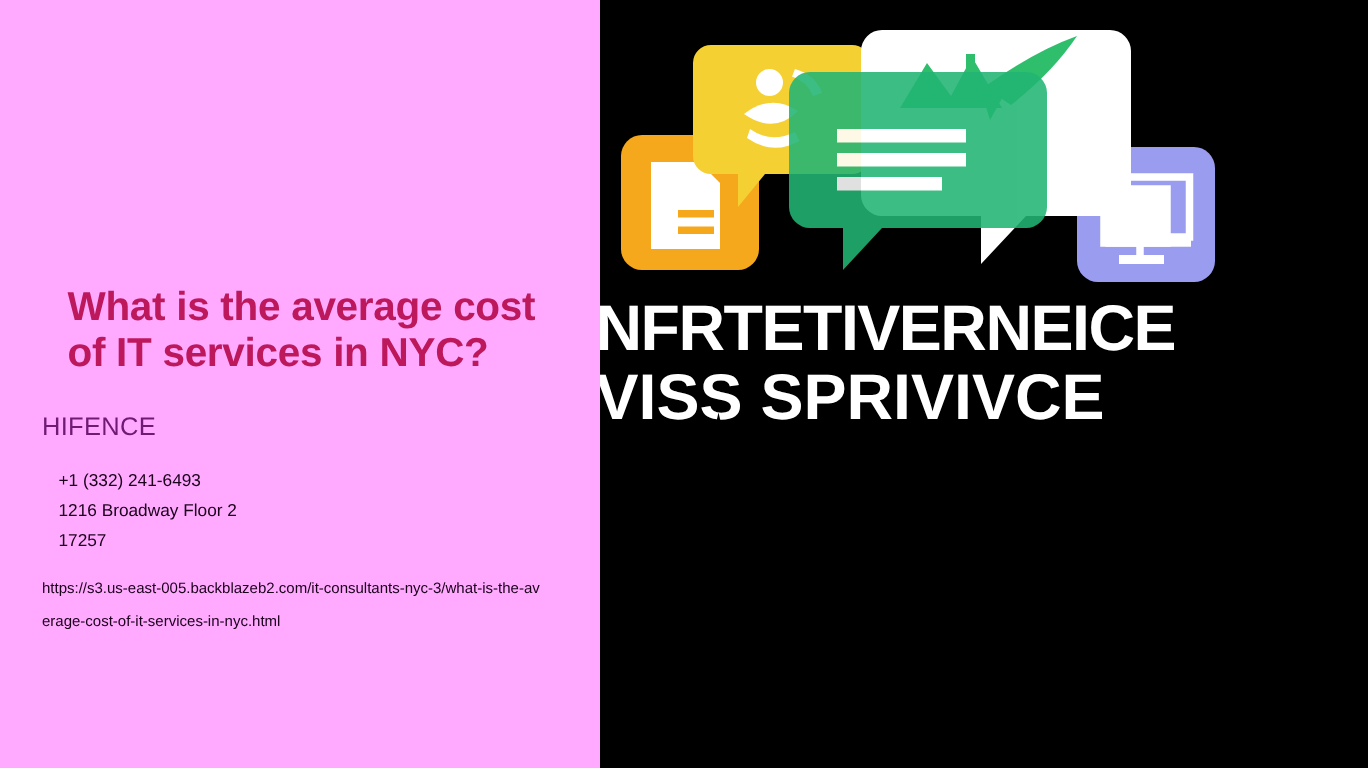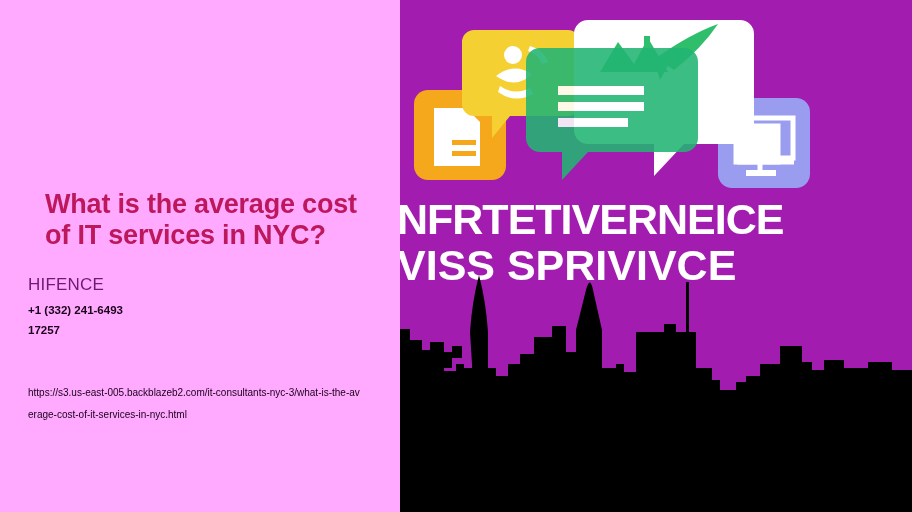--- a/index.html
+++ b/index.html
@@ -57,23 +57,22 @@
     color: #701a75;
     font-family: "Liberation Sans", sans-serif;
   }
 
   .contact-lines {
     position: absolute;
     left: 28px;
     top: 300px;
     width: 340px;
     list-style: none;
-    margin: 0;
+    margin: 11px;
     padding: 0;
-    font-weight: bold;
   }
   .contact-lines li {
     font-size: 11.5px;
     line-height: 20px;
     color: #1a001a;
     white-space: nowrap;
   }
 
   .source-url {
     position: absolute;
@@ -87,21 +86,21 @@
     font-family: Liberation Sans, sans-serif;
   }
 
   
   .right-panel {
     position: absolute;
     left: 400px;
     top: 0;
     width: 512px;
     height: 512px;
-    background: #a21caf;
+    background: #000000;
     overflow: hidden;
   }
 
   
   .icon-cluster {
     position: absolute;
     left: 0;
     top: 0;
     width: 512px;
     height: 200px;
@@ -149,20 +148,21 @@
 <div class="page">
 
   <div class="left-panel">
 
     <h1 class="headline">What is the average cost of IT services in NYC?</h1>
 
     <h2 class="brand">HIFENCE</h2>
 
     <ul class="contact-lines">
       <li>+1 (332) 241-6493</li>
+      <li>1216 Broadway Floor 2</li>
       <li>17257</li>
     </ul>
 
     <div class="source-url">https://s3.us-east-005.backblazeb2.com/it-consultants-nyc-3/what-is-the-average-cost-of-it-services-in-nyc.html</div>
   </div>
 
   <div class="right-panel">
 
     <div class="icon-cluster">
       <svg width="512" height="200" viewBox="0 0 512 200" xmlns="http://www.w3.org/2000/svg">

